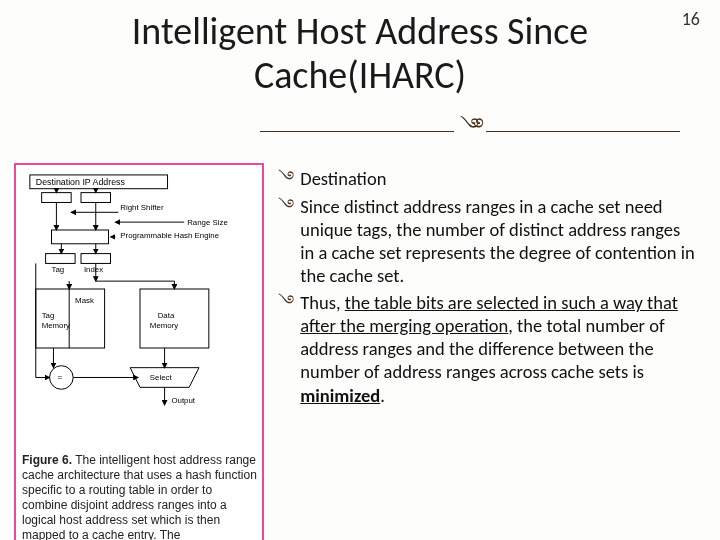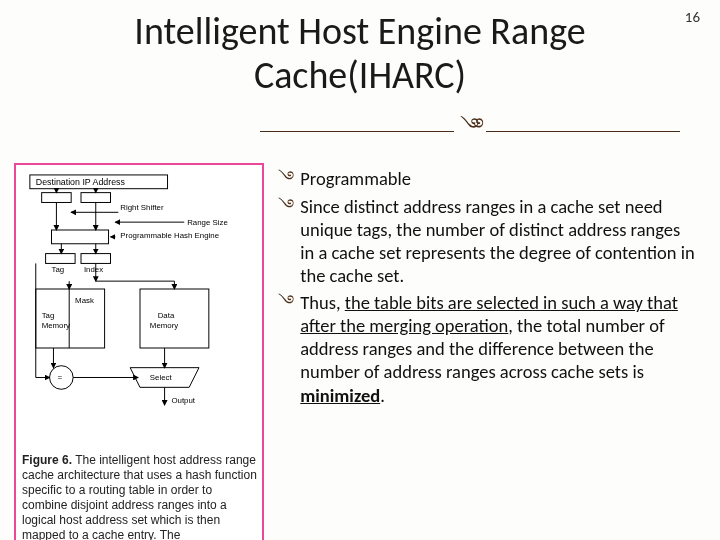--- a/index.html
+++ b/index.html
@@ -6,21 +6,21 @@
   body {
     width: 720px; height: 540px;
     background: #fdfdfc;
     font-family: Calibri, "Segoe UI", Arial, sans-serif;
     color: #222;
     position: relative;
     overflow: hidden;
   }
   .page-num {
     position: absolute; top: 8px; right: 20px;
-    font-size: 15px; color: #333; text-align: center;
+    font-size: 18px; color: #333; text-align: center;
   }
   .title {
     font-size: 38px;
     font-weight: 400;
     text-align: center;
     color: #1a1a1a;
     line-height: 1.15;
     padding: 10px 60px 0 60px;
   }
   .divider-wrap {
@@ -71,21 +71,21 @@
   }
   .bullets .txt { flex: 1; }
   .u { text-decoration: underline; }
   .b { font-weight: bold; margin-top: 48px; }
 </style>
 </head>
 <body>
 
 <div class="page-num">16</div>
 
-<h1 class="title">Intelligent Host Engine Range Cache(IHARC)</h1>
+<h1 class="title">Intelligent Host Address Since Cache(IHARC)</h1>
 
 <div class="divider-wrap">
   <div class="divider-line left"></div>
   <span class="divider-center">࿓࿔</span>
   <div class="divider-line"></div>
 </div>
 
 <div class="content">
 
   <div class="figure">
@@ -156,21 +156,21 @@
       <text class="lbl" x="152" y="236">Output</text>
     </svg>
     <div class="fig-caption">
       <b>Figure 6.</b><span> The intelligent host address range cache architecture that uses a hash function specific to a routing table in order to combine disjoint address ranges into a logical host address set which is then mapped to a cache entry. The programmable hash engine provides the flexibility needed to tailor the hash function to the network routing table, which is changing dynamically.</span>
     </div>
   </div>
 
   <div class="bullets">
     <div class="item">
       <span class="bul">࿓</span>
-      <span class="txt">Programmable</span>
+      <span class="txt">Destination</span>
     </div>
     <div class="item">
       <span class="bul">࿓</span>
       <span class="txt">Since distinct address ranges in a cache set need unique tags, the number of distinct address ranges in a cache set represents the degree of contention in the cache set.</span>
     </div>
     <div class="item">
       <span class="bul">࿓</span>
       <span class="txt">Thus, <span class="u">the table bits are selected in such a way that after the merging operation</span>, the total number of address ranges and the difference between the number of address ranges across cache sets is <span class="u b">minimized</span>.</span>
     </div>
   </div>

